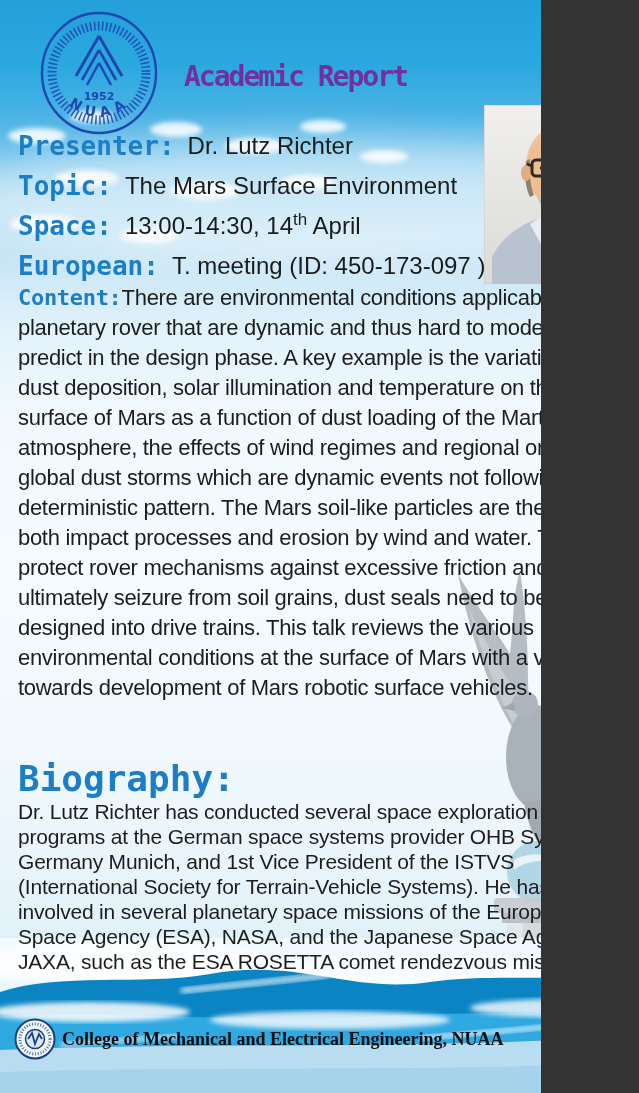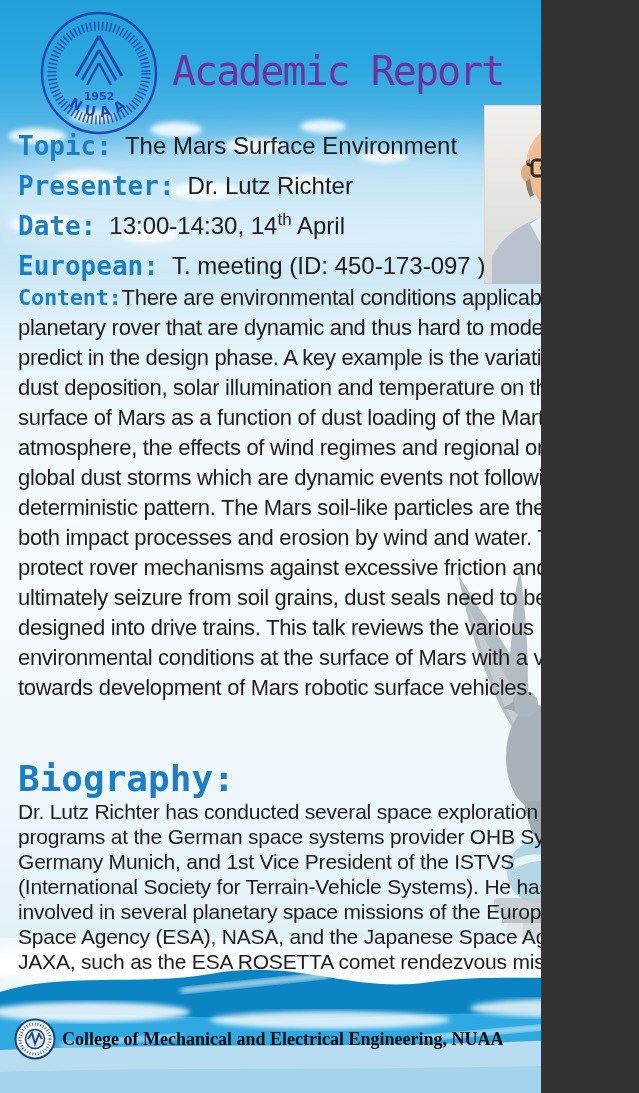--- a/index.html
+++ b/index.html
@@ -11,23 +11,23 @@
       #bfe2f5 22%, #e2f2fb 30%, #f1f9fd 38%, #f5fbfe 52%,
       #f2f9fd 66%, #eaf5fb 78%, #e2f1f9 86%, #dceef8 100%);
   }
   .abs{position:absolute;}
   
   .cloud{position:absolute;background:rgba(255,255,255,.85);border-radius:50%;filter:blur(2.5px);}
   .cloudband{position:absolute;background:rgba(255,255,255,.5);border-radius:50%;filter:blur(18px);}
   
   .logo{left:36px;top:10px;}
   .title{
-    left:172px;top:48px;margin:0;
-    font-family:"DejaVu Sans Mono",monospace;font-weight:400;
-    font-size:40px;letter-spacing:-2px;color:#7030A0;
+    left:172px;top:48px;margin:12px;
+    font-family:"DejaVu Sans Mono",monospace;font-weight:700;
+    font-size:28px;letter-spacing:-2px;color:#7030A0;
   }
   
   .info{left:18px;top:126px;width:470px;}
   .row{height:40px;display:flex;align-items:center;white-space:nowrap;}
   .label{
     font-family:"DejaVu Sans Mono",monospace;font-weight:700;
     font-size:26px;color:#1b7ec6;margin-right:13px;flex:0 0 auto;
   }
   .value{font-size:24px;color:#1c1c1c;}
   .sup{vertical-align:super;font-size:17px;line-height:0;}
@@ -202,29 +202,29 @@
     <circle cx="58" cy="63" r="2.2" fill="#3a3430"></circle>
     <circle cx="87" cy="63" r="2.2" fill="#3a3430"></circle>
 
     <path d="M73,66 C74,74 75,78 77,81 C75,83 71,83 69,81" fill="none" stroke="#c9935f" stroke-width="1.8"></path>
     <path d="M64,92 Q73,97 82,92" fill="none" stroke="#8a5a46" stroke-width="2"></path>
     <ellipse cx="73" cy="38" rx="16" ry="8" fill="#ffffff" opacity="0.18"></ellipse>
   </svg>
 
   <div class="abs info">
     <div class="row">
+      <span class="label">Presenter:</span>
+      <span class="value">Dr. Lutz Richter</span>
+    </div>
+    <div class="row">
       <span class="label">Topic:</span>
       <span class="value">The Mars Surface Environment</span>
     </div>
     <div class="row">
-      <span class="label">Presenter:</span>
-      <span class="value">Dr. Lutz Richter</span>
-    </div>
-    <div class="row">
-      <span class="label">Date:</span>
+      <span class="label">Space:</span>
       <span class="value"><span>13:00-14:30, 14</span><span class="sup">th</span><span> April</span></span>
     </div>
     <div class="row">
       <span class="label">European:</span>
       <span class="value">T. meeting (ID: 450-173-097 )</span>
     </div>
   </div>
 
   <p class="abs content"><span class="label">Content:</span><span>There are environmental conditions applicable to a planetary rover that are dynamic and thus hard to model or predict in the design phase. A key example is the variation of dust deposition, solar illumination and temperature on the surface of Mars as a function of dust loading of the Martian atmosphere, the effects of wind regimes and regional or even global dust storms which are dynamic events not following a deterministic pattern. The Mars soil-like particles are the result of both impact processes and erosion by wind and water. To protect rover mechanisms against excessive friction and ultimately seizure from soil grains, dust seals need to be designed into drive trains. This talk reviews the various environmental conditions at the surface of Mars with a view towards development of Mars robotic surface vehicles.</span></p>
 

